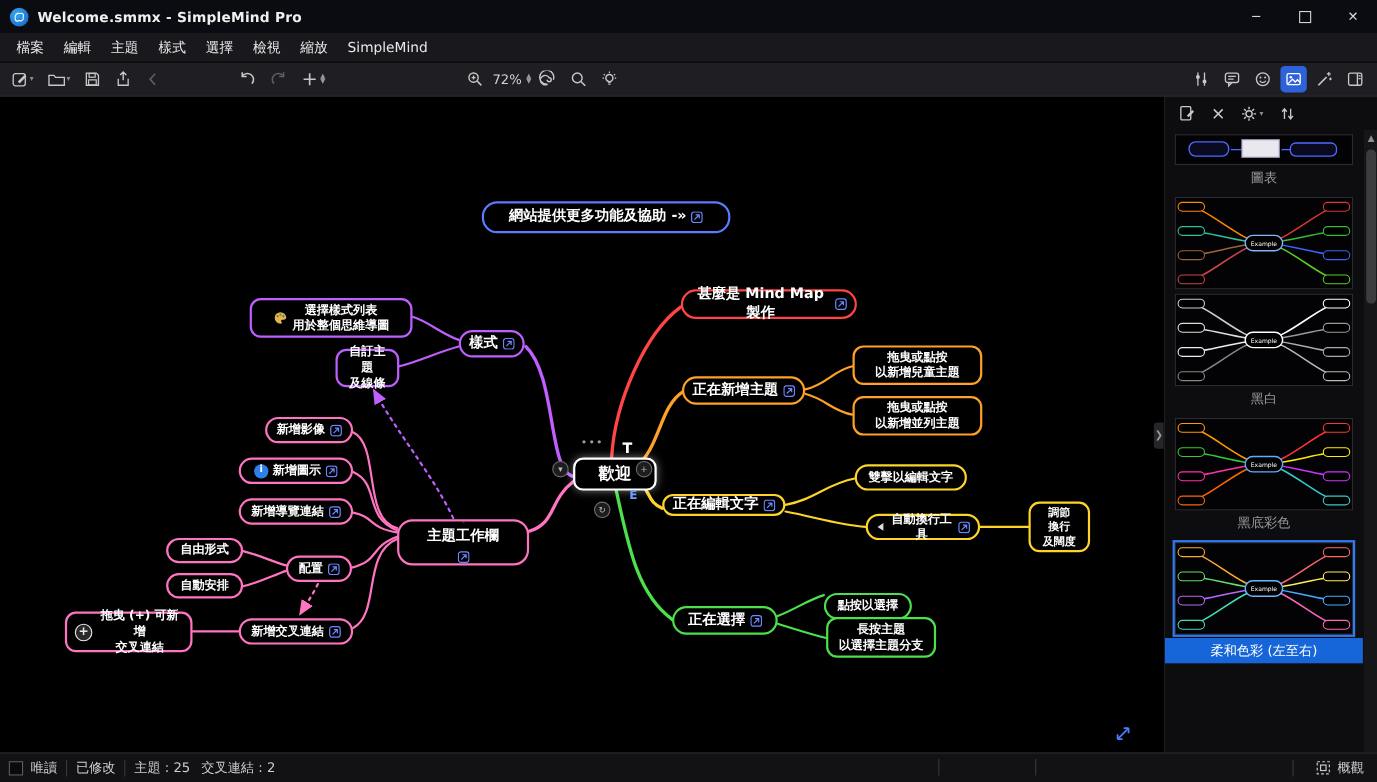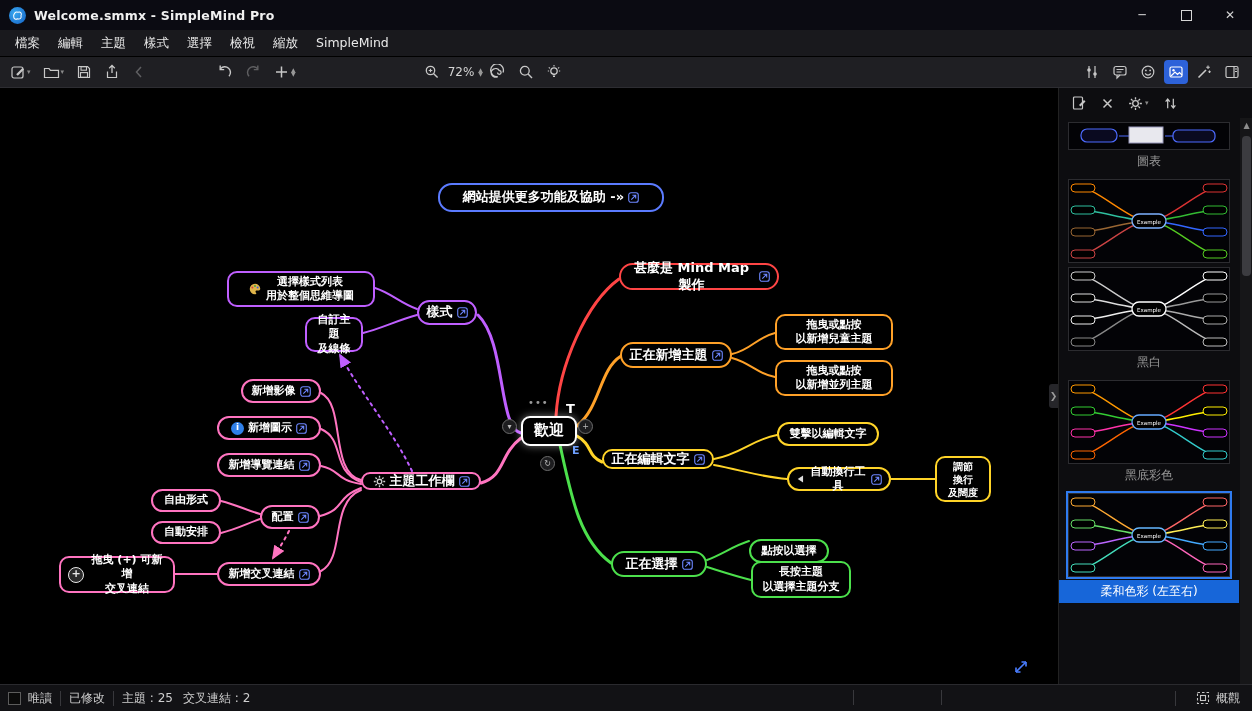--- a/index.html
+++ b/index.html
@@ -276,21 +276,21 @@
           </g>
       </svg>
       <div id="node-layer">
           <div class="node" style="left: 438px; top: 95px; width: 226px; height: 29px; border-color: rgb(91, 123, 255); font-size: 13px;">
             <span>網站提供更多功能及協助 -»</span>
             <svg class="lnk" width="11" height="11" viewBox="0 0 12 12">
               <rect x="0.8" y="0.8" width="10.4" height="10.4" rx="2.5" fill="none" stroke="#6d87ff" stroke-width="1.2"></rect>
               <path d="M3.6 8.4 L8.2 3.8 M4.8 3.6 H8.4 V7.2" fill="none" stroke="#6d87ff" stroke-width="1.2"></path>
             </svg>
           </div>
-          <div class="node central" style="left: 521px; top: 328px; width: 56px; height: 30px; border-color: rgb(255, 255, 255); font-size: 15px;">
+          <div class="node central" style="left: 521px; top: 328px; width: 76px; height: 30px; border-color: rgb(255, 255, 255); font-size: 15px;">
             <span>歡迎</span>
           </div>
           <div class="node" style="left: 417px; top: 212px; width: 60px; height: 25px; border-color: rgb(191, 95, 255); font-size: 13px;">
             <span>樣式</span>
             <svg class="lnk" width="11" height="11" viewBox="0 0 12 12">
               <rect x="0.8" y="0.8" width="10.4" height="10.4" rx="2.5" fill="none" stroke="#6d87ff" stroke-width="1.2"></rect>
               <path d="M3.6 8.4 L8.2 3.8 M4.8 3.6 H8.4 V7.2" fill="none" stroke="#6d87ff" stroke-width="1.2"></path>
             </svg>
           </div>
           <div class="node" style="left: 227px; top: 183px; width: 148px; height: 36px; border-color: rgb(191, 95, 255); font-size: 11px; border-radius: 10px;">
@@ -354,21 +354,21 @@
               <rect x="0.8" y="0.8" width="10.4" height="10.4" rx="2.5" fill="none" stroke="#6d87ff" stroke-width="1.2"></rect>
               <path d="M3.6 8.4 L8.2 3.8 M4.8 3.6 H8.4 V7.2" fill="none" stroke="#6d87ff" stroke-width="1.2"></path>
             </svg>
           </div>
           <div class="node" style="left: 749px; top: 451px; width: 80px; height: 24px; border-color: rgb(76, 224, 76); font-size: 11px; text-align: right;">
             <span>點按以選擇</span>
           </div>
           <div class="node" style="left: 751px; top: 473px; width: 100px; height: 37px; border-color: rgb(76, 224, 76); font-size: 11px; border-radius: 10px; text-align: center;">
             <span>長按主題<br>以選擇主題分支</span>
           </div>
-          <div class="node" style="left: 361px; top: 384px; width: 120px; height: 18px; border-color: rgb(255, 116, 192); font-size: 13px;">
+          <div class="node" style="left: 361px; top: 384px; width: 120px; height: 42px; border-color: rgb(255, 116, 192); font-size: 13px; flex-direction: column;">
             <svg width="13" height="13" viewBox="0 0 16 16">
               <circle cx="8" cy="8" r="2.8" fill="none" stroke="#cfcfcf" stroke-width="1.6"></circle>
               <g stroke="#cfcfcf" stroke-width="1.6">
                 <path d="M8 1 V3.4 M8 12.6 V15 M1 8 H3.4 M12.6 8 H15 M3 3 L4.8 4.8 M11.2 11.2 L13 13 M13 3 L11.2 4.8 M3 13 L4.8 11.2"></path>
               </g>
             </svg>
             <span>主題工作欄</span>
             <svg class="lnk" width="11" height="11" viewBox="0 0 12 12">
               <rect x="0.8" y="0.8" width="10.4" height="10.4" rx="2.5" fill="none" stroke="#6d87ff" stroke-width="1.2"></rect>
               <path d="M3.6 8.4 L8.2 3.8 M4.8 3.6 H8.4 V7.2" fill="none" stroke="#6d87ff" stroke-width="1.2"></path>

